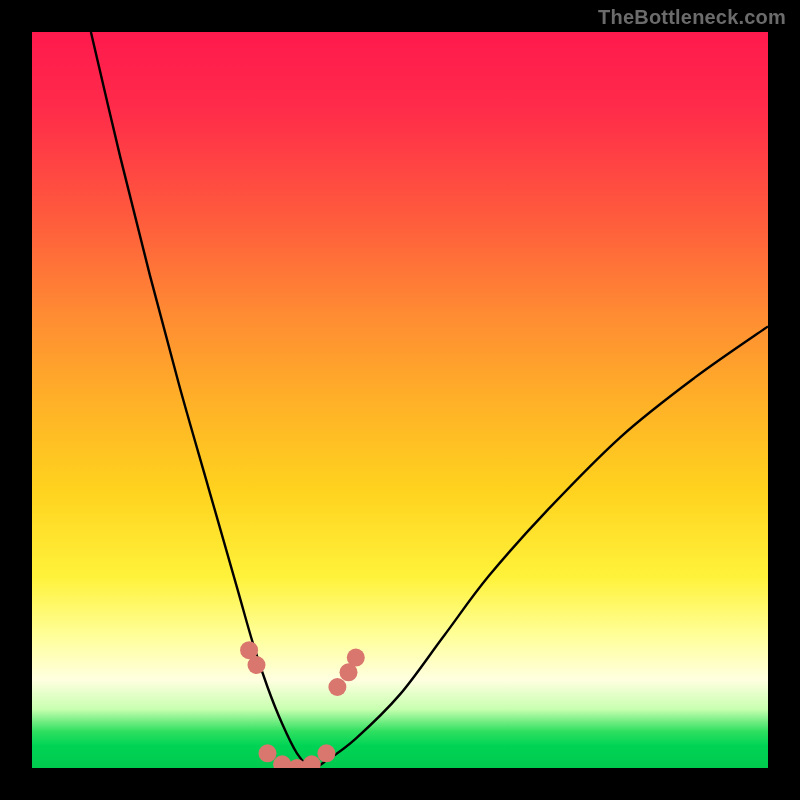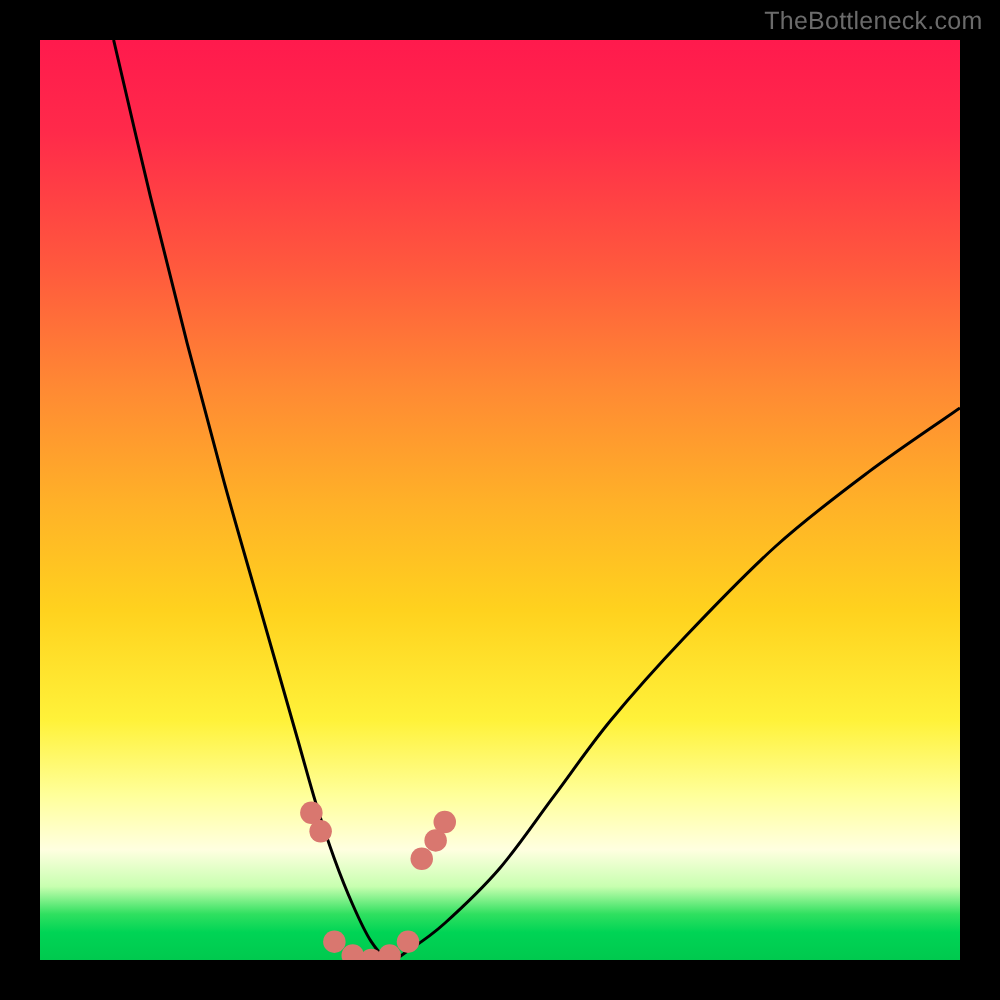--- a/index.html
+++ b/index.html
@@ -42,21 +42,21 @@
       #00d455 97%,
       #00c94e 100%
     );
   }
   .watermark {
     position: absolute;
     top: 6px;
     right: 14px;
     color: #6b6b6b;
     font-size: 20px;
-    font-weight: 400;
+    font-weight: 700;
     letter-spacing: 0.2px;
     user-select: none;
   }
   svg.curve {
     position: absolute;
     left: 0;
     top: 0;
     width: 736px;
     height: 736px;
   }

